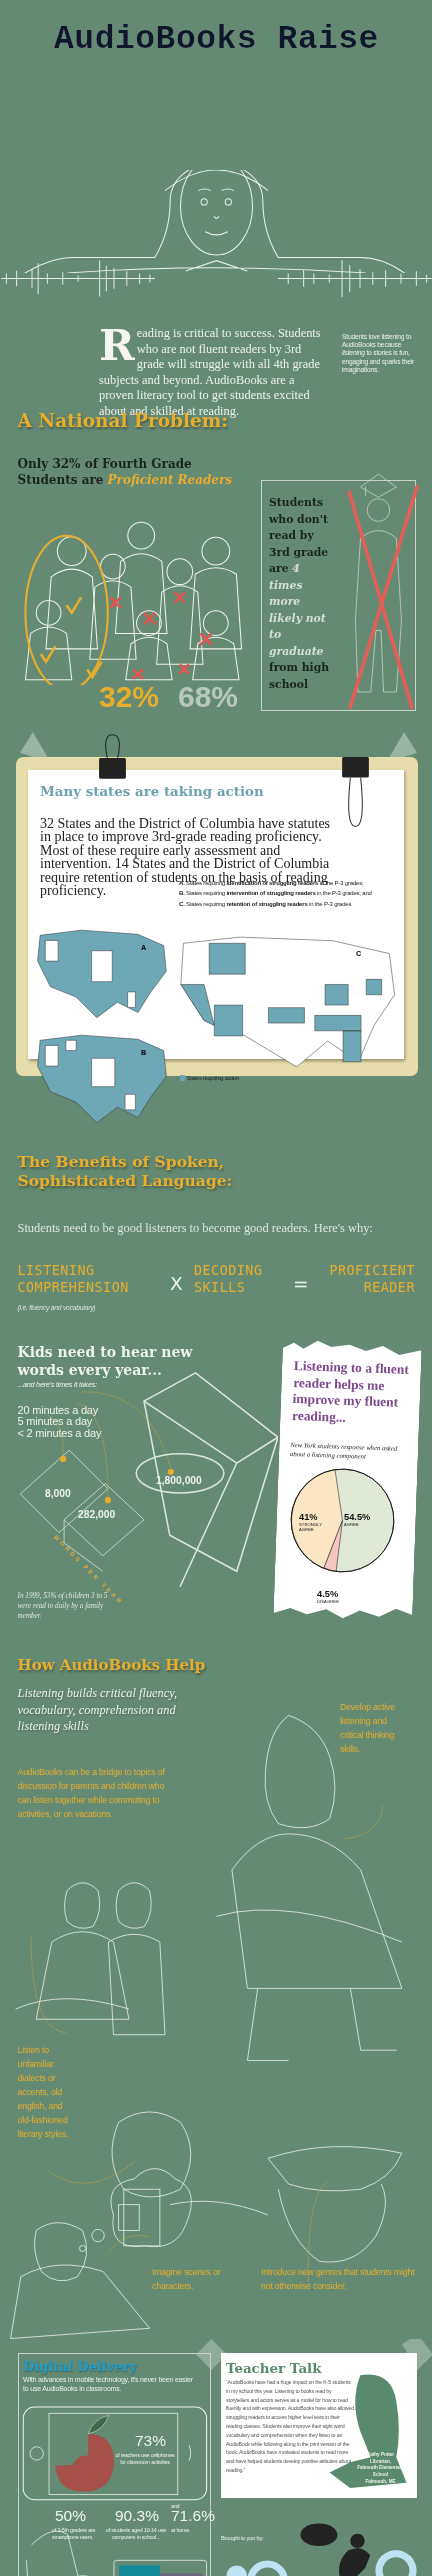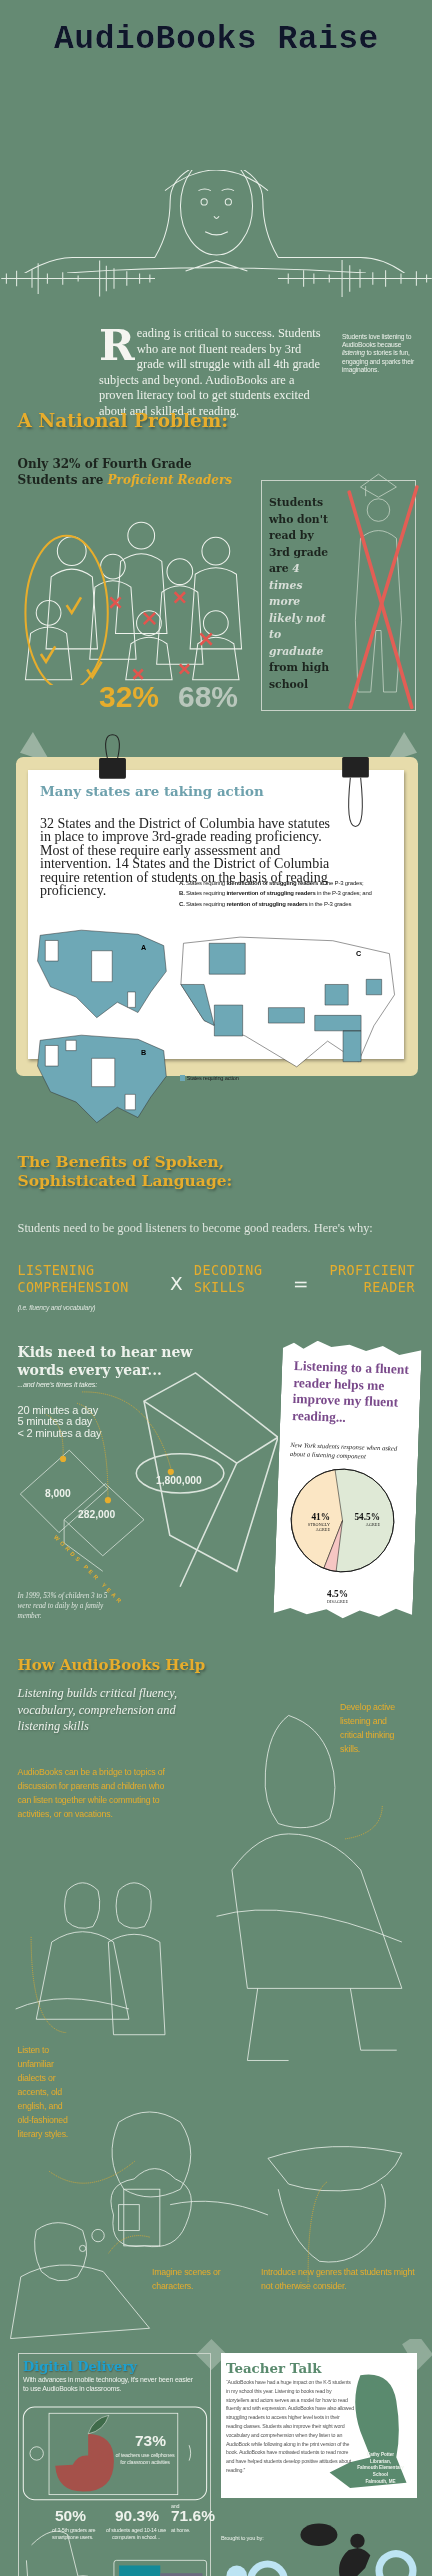--- a/index.html
+++ b/index.html
@@ -52,33 +52,33 @@
   .wordnum { font-family: "Liberation Sans", sans-serif; font-weight: bold; font-size: 10.3px; color: #eef2ec; }
   #wpy { left: 57px; top: 1534px; transform: rotate(45deg); transform-origin: left top; font-weight: bold; font-size: 5.7px; letter-spacing: 3.1px; color: #e7ad2c; }
   #y1999 { left: 17.5px; top: 1592px; width: 103px; font-family: "Liberation Serif", serif; font-style: italic; font-size: 7.2px; line-height: 9.8px; color: #dfe6df; }
 
   
   #note { left: 278px; top: 1342px; width: 139px; height: 282px; background: #ffffff; transform: rotate(2deg); box-shadow: 1.5px 1.5px 3.1px rgba(0,0,0,0.35);
           clip-path: polygon(0 3%, 8% 1%, 15% 3%, 25% 0, 35% 2%, 48% 1%, 60% 3%, 72% 1%, 84% 4%, 100% 2%, 100% 96%, 88% 94%, 76% 97%, 62% 95%, 50% 98%, 38% 95%, 24% 97%, 12% 95%, 0 97%); }
   #note-title { left: 293px; top: 1360px; width: 118px; font-family: "Liberation Serif", serif; font-weight: bold; font-size: 13.4px; line-height: 16.5px; color: #7a4a8b; transform: rotate(2deg); }
   #note-sub { left: 290px; top: 1443px; width: 113px; font-family: "Liberation Serif", serif; font-style: italic; font-size: 6.7px; line-height: 8.8px; color: #222; transform: rotate(2deg); }
   #pie { left: 286px; top: 1464px; width: 113px; height: 113px; transform: rotate(2deg); }
-  .pielabel { font-weight: bold; font-size: 9.3px; color: #111; text-align: right; font-family: Liberation Serif, serif; }
+  .pielabel { font-weight: bold; font-size: 9.3px; color: #111; text-align: left; }
   .pielabel small { display: block; font-weight: normal; font-size: 4.1px; letter-spacing: 0.1px; }
 
   
   #how-title { left: 17.5px; top: 1656px; font-size: 15px; }
   #how-sub { left: 17.5px; top: 1685px; width: 196px; font-family: "Liberation Serif", serif; font-style: italic; font-size: 12.4px; line-height: 16.5px; color: #eef2ec; text-shadow: 0.5px 1px 2.1px rgba(0,0,0,0.25); }
   .callout { font-size: 8.8px; line-height: 14px; color: #e7ad2c; }
 
   
   #digital-box { left: 17.5px; top: 2353px; width: 193px; height: 308px; border: 0.8px solid #c9d3c9; }
   #digital-title { left: 23px; top: 2359px; font-family: "DejaVu Serif", serif; font-weight: bold; font-size: 13px; color: #1da0cf; text-shadow: 0.5px 1px 1.5px rgba(0,0,0,0.3); }
   #digital-sub { left: 23px; top: 2376px; width: 175px; font-size: 7px; line-height: 8.8px; color: #eef2ec; }
-  .dstat { font-family: "Liberation Sans", sans-serif; font-weight: bold; font-size: 15.5px; color: #eef2ec; }
+  .dstat { font-family: "Liberation Sans", sans-serif; font-weight: normal; font-size: 15.5px; color: #eef2ec; }
   .dcap { font-size: 5.4px; line-height: 6.7px; color: #eef2ec; text-align: center; }
 
   
   #teacher-card { left: 221px; top: 2353px; width: 196px; height: 145px; background: #ffffff; }
   #teacher-title { left: 226px; top: 2360px; font-family: "DejaVu Serif", serif; font-weight: bold; font-size: 13.4px; color: #5a8a6e; }
   #teacher-quote { left: 226px; top: 2378px; width: 129px; font-size: 5.3px; line-height: 8.8px; color: #555; }
   #teacher-sil { left: 319px; top: 2370px; width: 93px; height: 118px; }
   #teacher-sig { left: 352px; top: 2452px; width: 57px; text-align: center; font-weight: bold; font-size: 4.6px; line-height: 6.7px; color: #eef2ec; }
 
   

